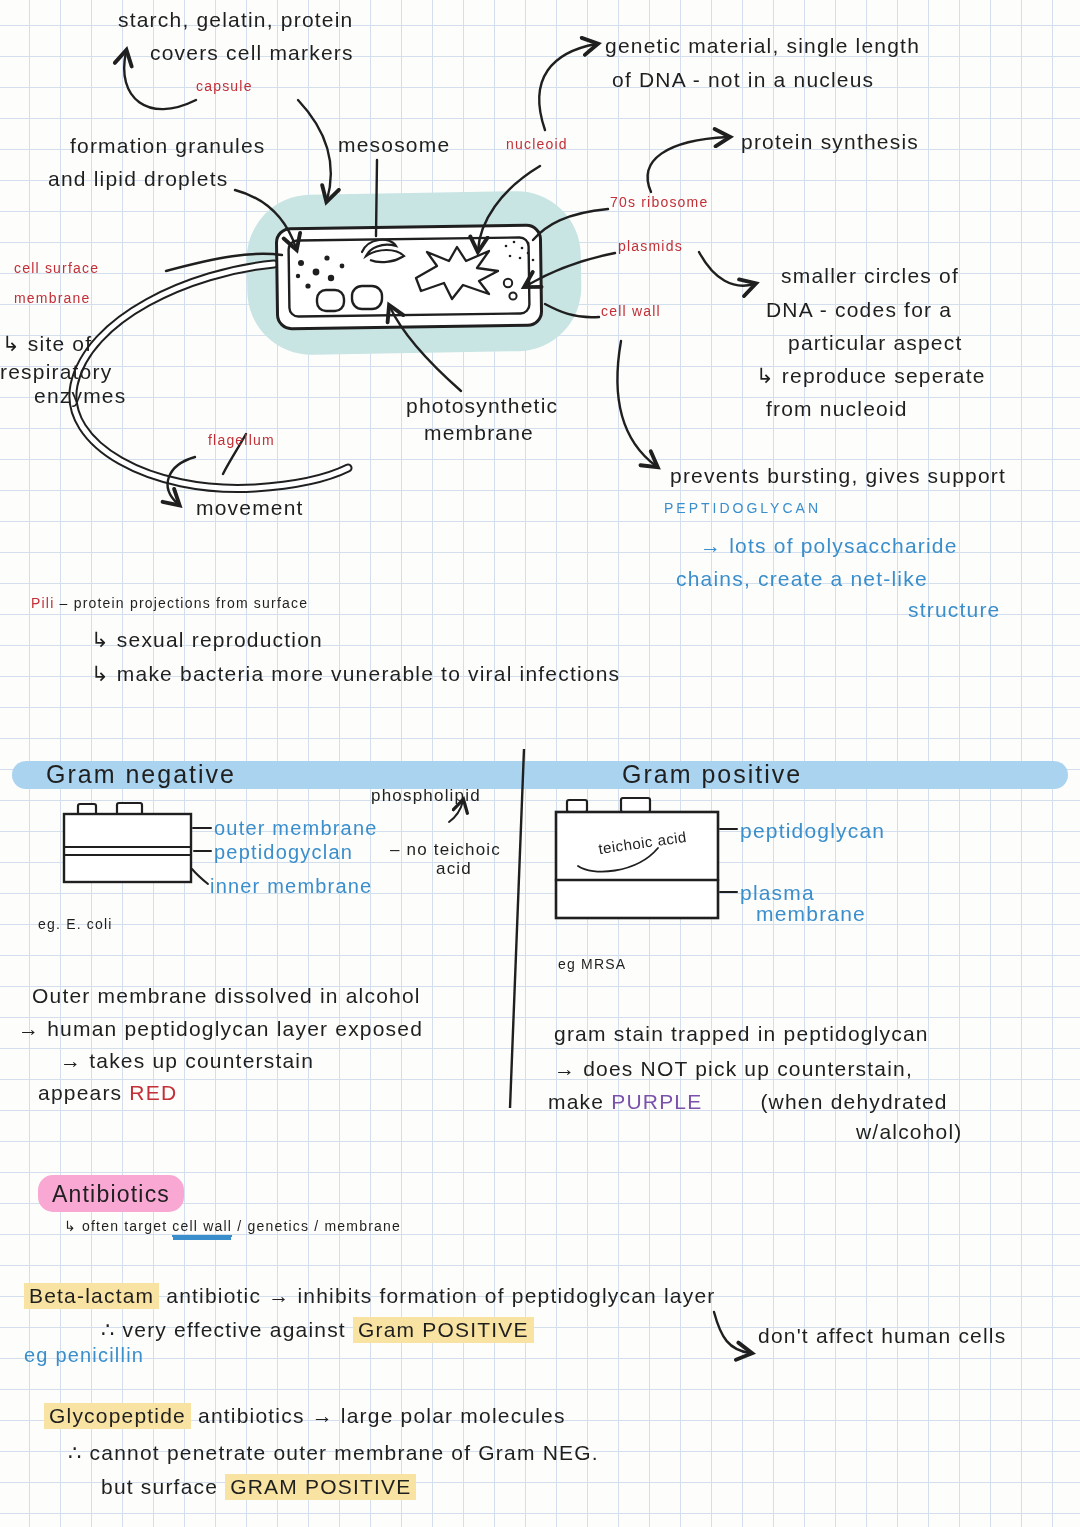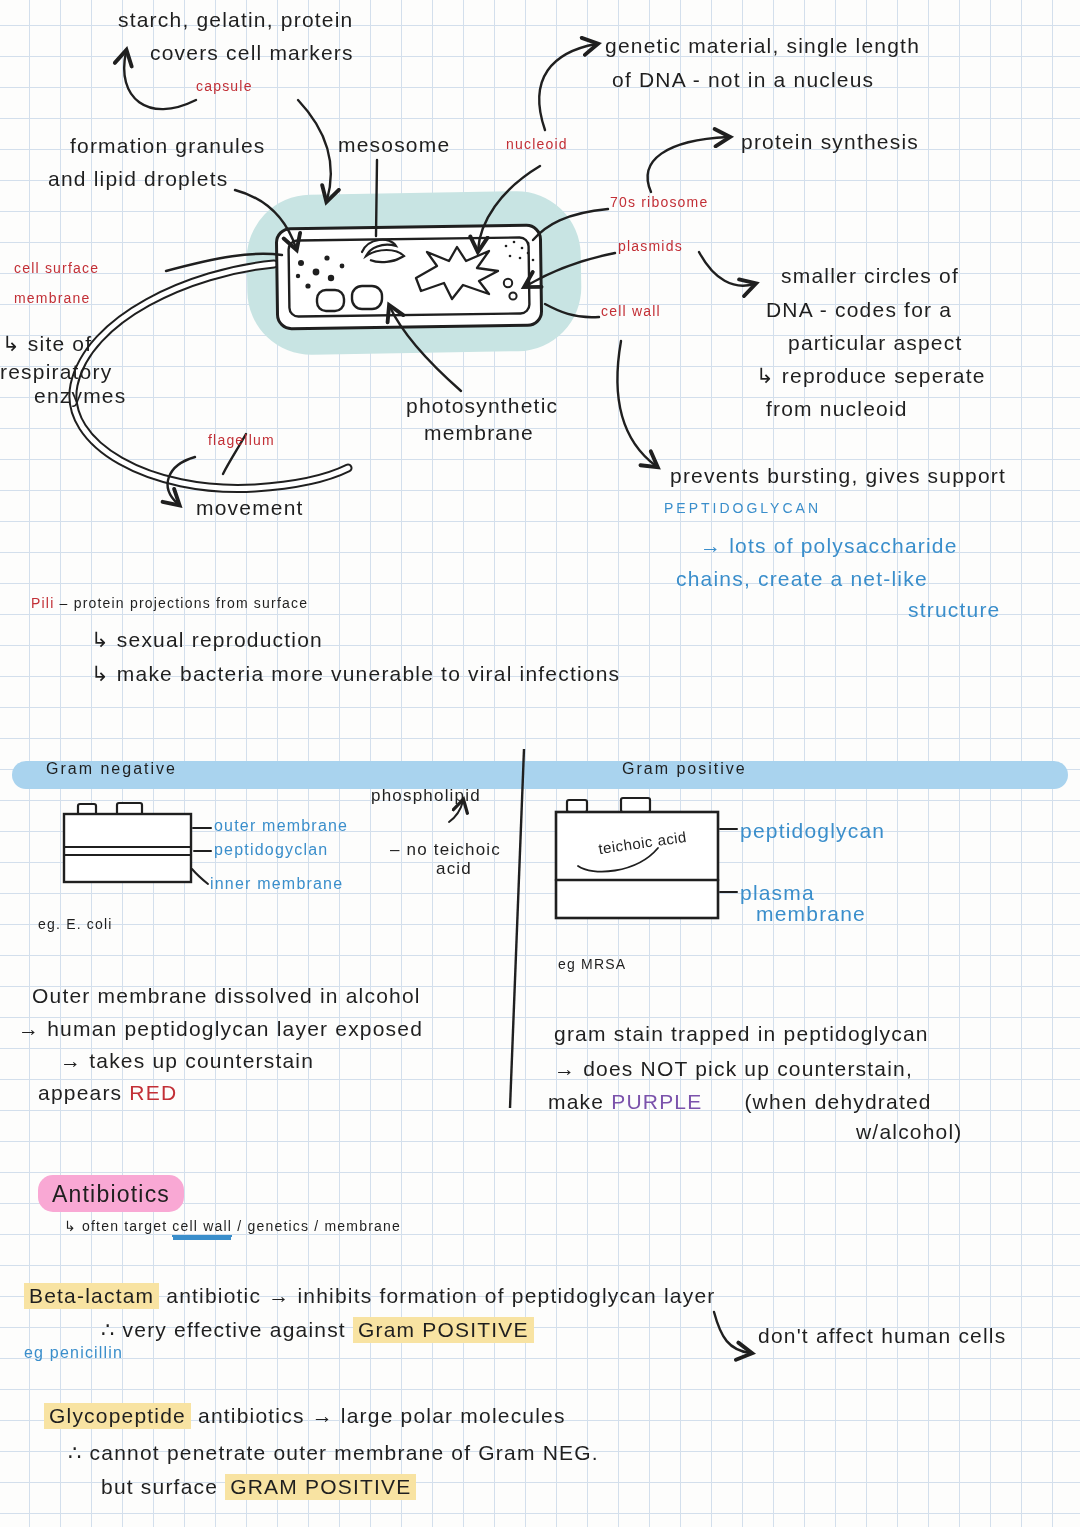--- a/index.html
+++ b/index.html
@@ -20,29 +20,29 @@
   .t{
     position:absolute;z-index:2;
     font-size:21px;letter-spacing:1.2px;white-space:nowrap;
     line-height:1.15;
   }
   .red{color:#c22f36;}
   .blue{color:#3a8ecb;}
   .purple{color:#7b52ab;}
   .sz17{font-size:17px;}
   .sz15{font-size:15px;letter-spacing:0.5px;}
-  .sz20{font-size:16px;}
+  .sz20{font-size:20px;}
   .sz22{font-size:14px;}
-  .sz25{font-size:16px;letter-spacing:2px;}
+  .sz25{font-size:25px;letter-spacing:2px;}
   .caps-sp{letter-spacing:3px;}
   .hl-yellow{background:#f8e3a2;border-radius:0;padding:1px 5px 2px;}
   .hl-blue-pill{background:#f9a8d4;border-radius:15px;padding:6px 14px 5px;font-size:23px;}
   .ul-blue{border-bottom:2px solid #3a8ecb;box-shadow:0 4px 0 -1px #3a8ecb;padding-bottom:1px;}
   .rot-teichoic{transform:rotate(-8deg);}
-  .gap-left{margin-left:42px;}
+  .gap-left{margin-left:58px;}
 </style>
 </head>
 <body>
 
 <svg class="art" width="1080" height="1527" viewBox="0 0 1080 1527">
   <defs>
     <marker id="ah" viewBox="0 0 10 10" refX="7" refY="5" markerWidth="9" markerHeight="9" orient="auto-start-reverse">
       <path d="M1 1 L8 5 L1 9" fill="none" stroke="#1f1f1f" stroke-width="1.8" stroke-linecap="round"></path>
     </marker>
   </defs>

